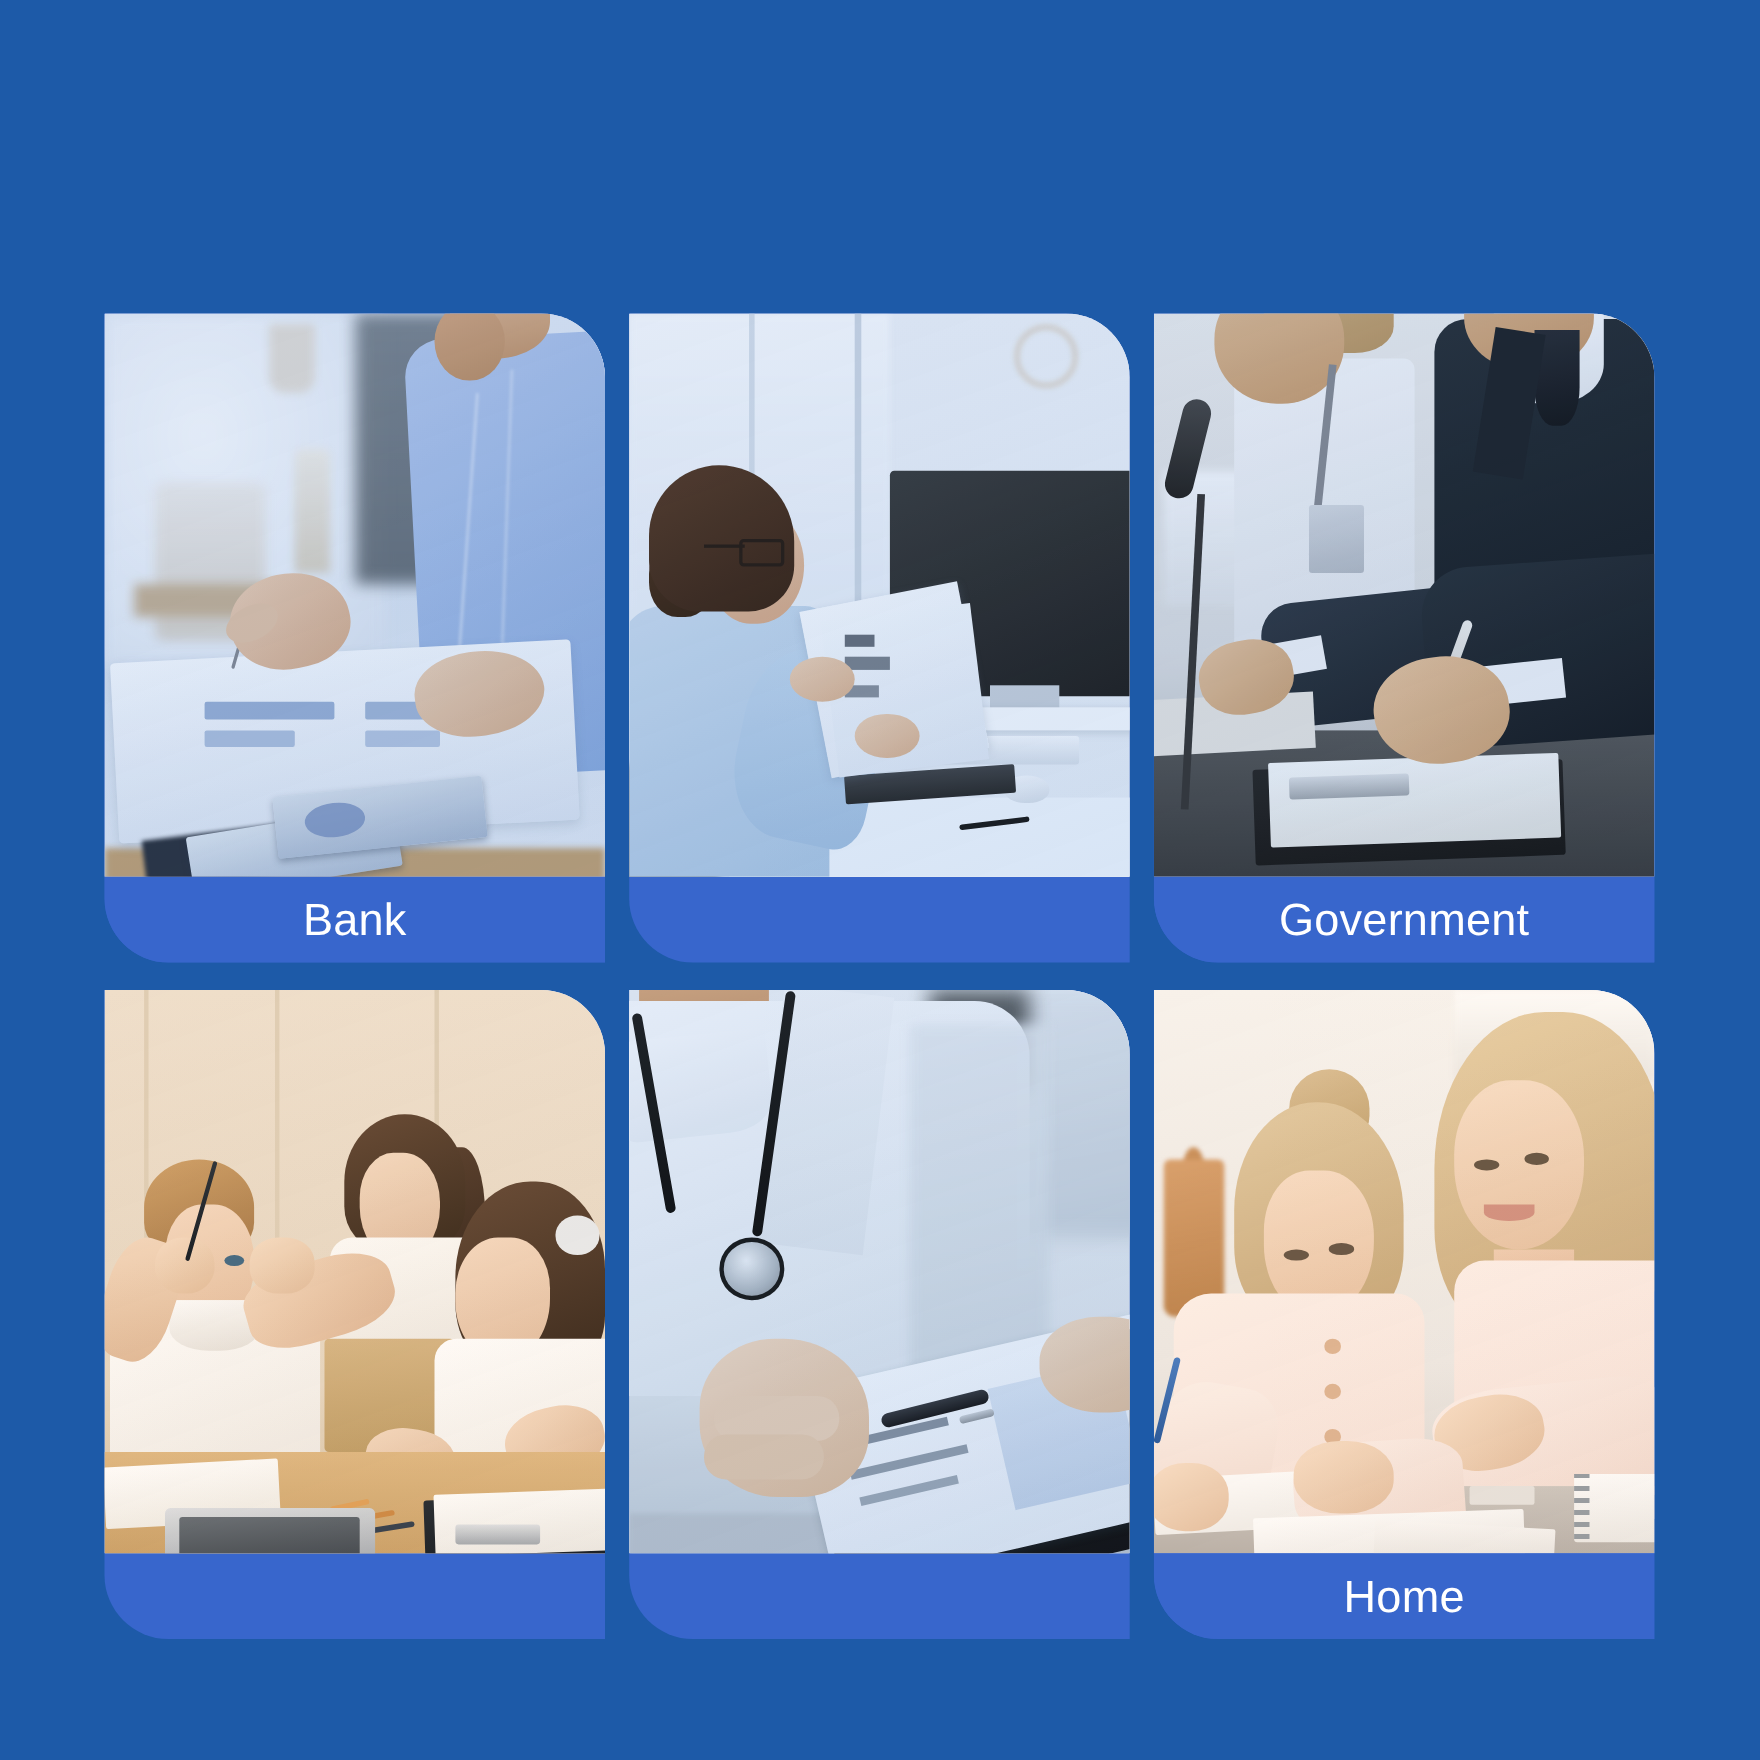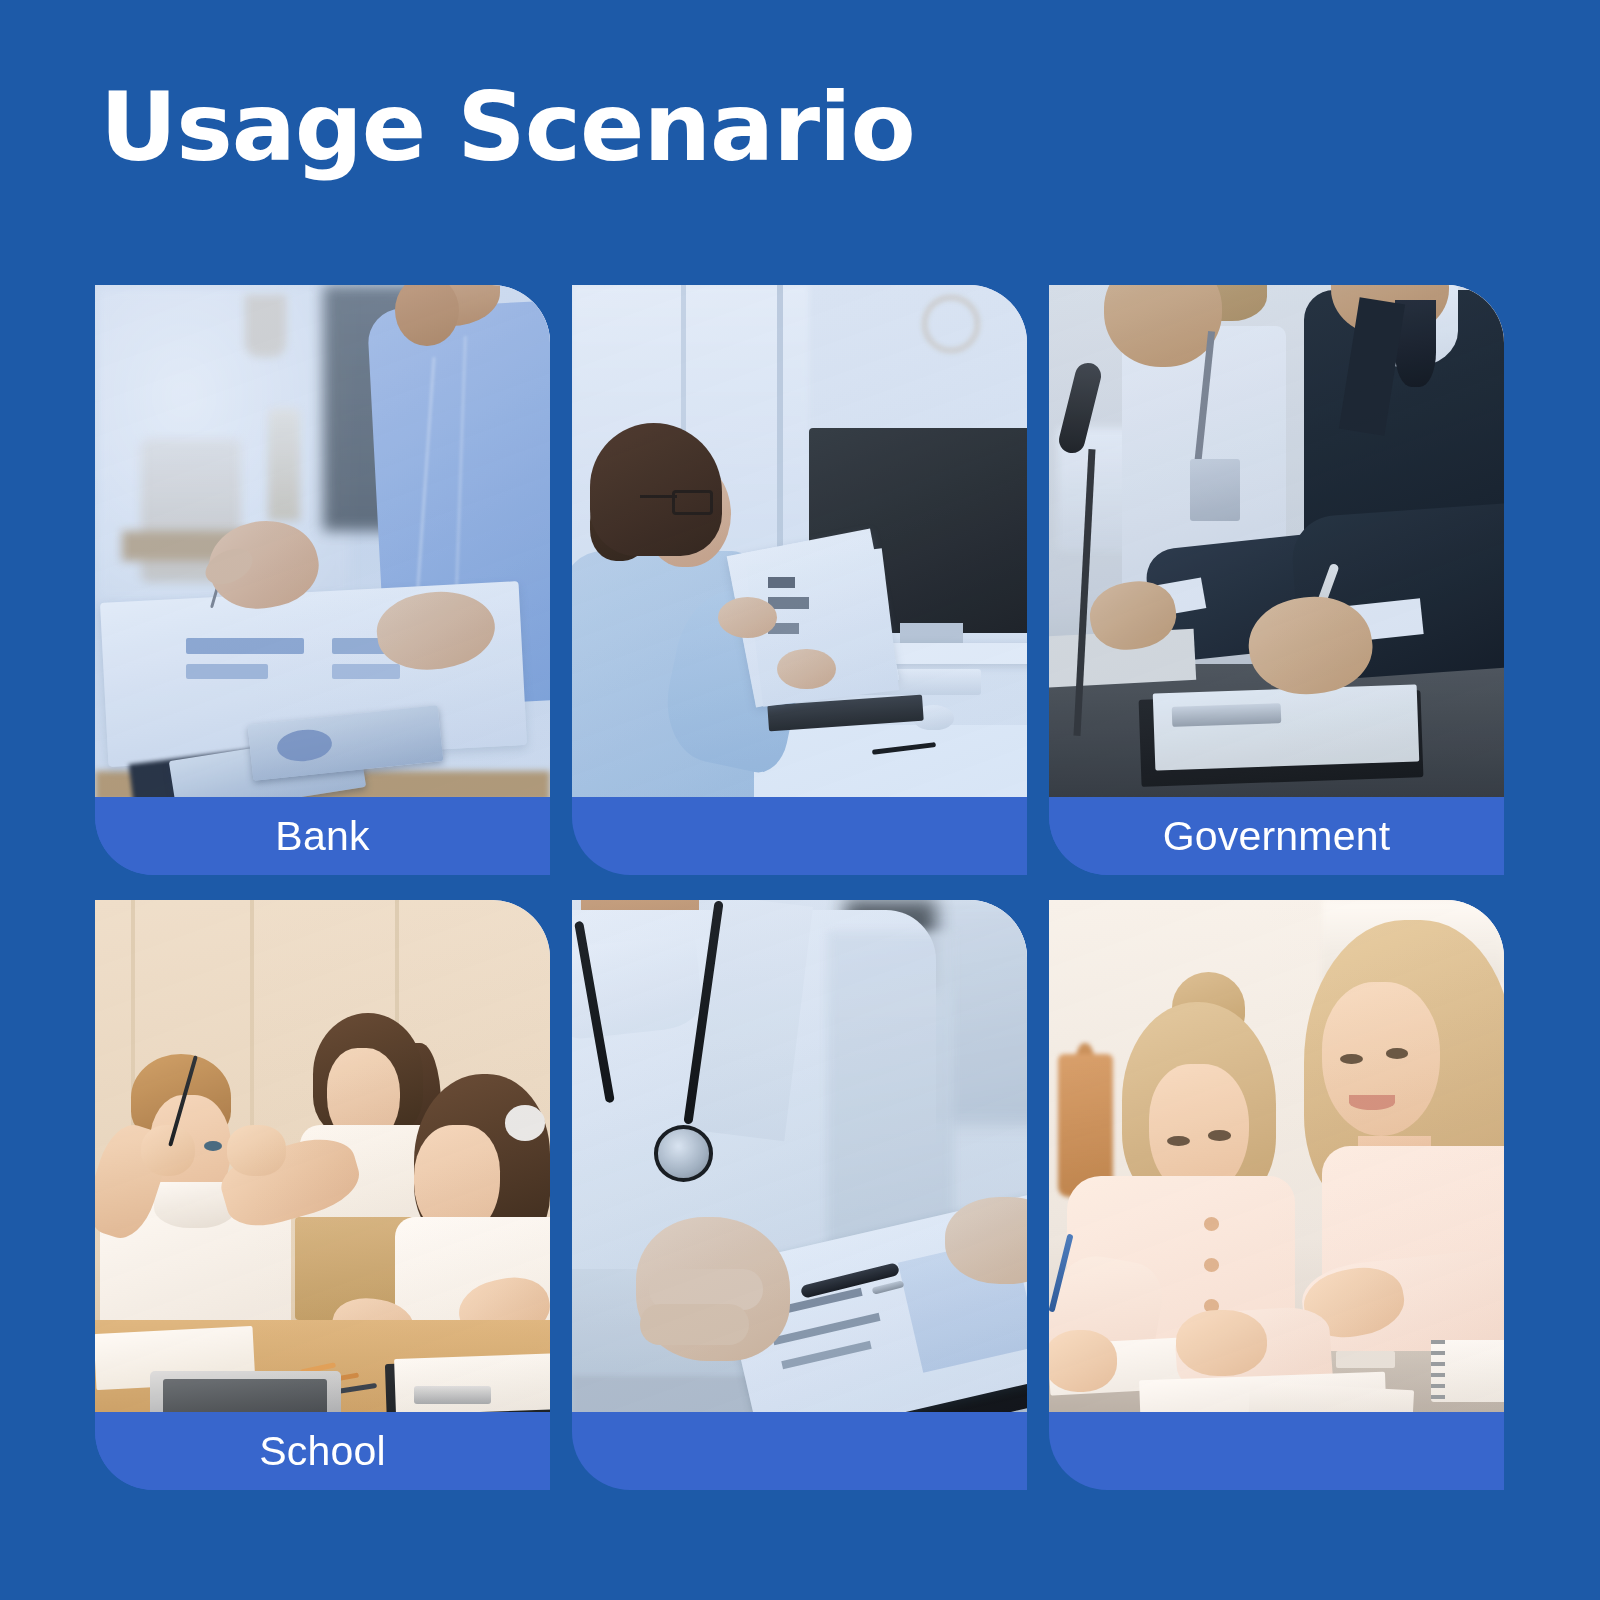--- a/index.html
+++ b/index.html
@@ -425,21 +425,20 @@
       background: linear-gradient(175deg,#fefefe,#eceae6);}
   .hom-spiral { left:84%; top:86%; width:3%; height:12%;
       background: repeating-linear-gradient(180deg,#9aa0a6 0 4px, transparent 4px 11px);}
   .hom-eraser { left:63%; top:88%; width:13%; height:3.4%; border-radius:2px; background:#e8e5e0;}
 </style>
 </head>
 <body>
 
 <div id="poster">
 
-  <div id="page-title">Usage Scenario</div>
 
   <div id="cards-grid">
 
     <div class="card">
       <div class="card-photo">
         <div class="scene tint-cool">
           <div class="sh bank-bg"></div>
           <div class="sh bank-winblur"></div>
           <div class="sh bank-darkpanel"></div>
           <div class="sh bank-lamp"></div>
@@ -577,23 +576,20 @@
           <div class="sh sch-pen1"></div>
           <div class="sh sch-pen2"></div>
           <div class="sh sch-pen3"></div>
           <div class="sh sch-clipb"></div>
           <div class="sh sch-clipsheet"></div>
           <div class="sh sch-clipmetal"></div>
           <div class="sh sch-tablet"></div>
           <div class="sh sch-tabscr"></div>
         </div>
       </div>
-      <div class="card-label">
-        <span>School</span>
-      </div>
     </div>
 
     <div class="card">
       <div class="card-photo">
         <div class="scene tint-cool">
           <div class="sh hos-bg"></div>
           <div class="sh hos-blurbg"></div>
           <div class="sh hos-darkbg"></div>
           <div class="sh hos-neck"></div>
           <div class="sh hos-coat"></div>
@@ -652,16 +648,19 @@
           <div class="sh hom-g-hand2"></div>
           <div class="sh hom-bluepen"></div>
           <div class="sh hom-g-hand"></div>
           <div class="sh hom-eraser"></div>
           <div class="sh hom-notebook"></div>
           <div class="sh hom-spiral"></div>
           <div class="sh hom-book"></div>
           <div class="sh hom-book2"></div>
         </div>
       </div>
+      <div class="card-label">
+        <span>Home</span>
+      </div>
     </div>
 
   </div>
 </div>
 
 </body></html>

